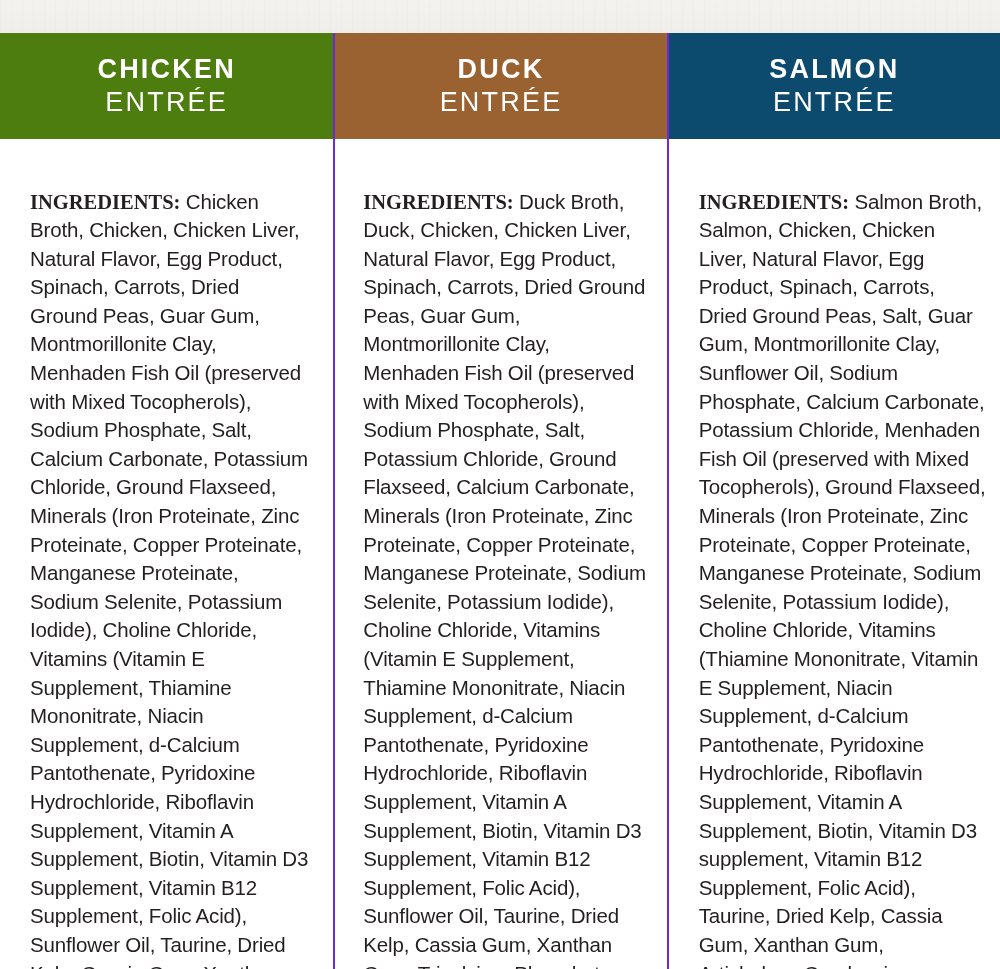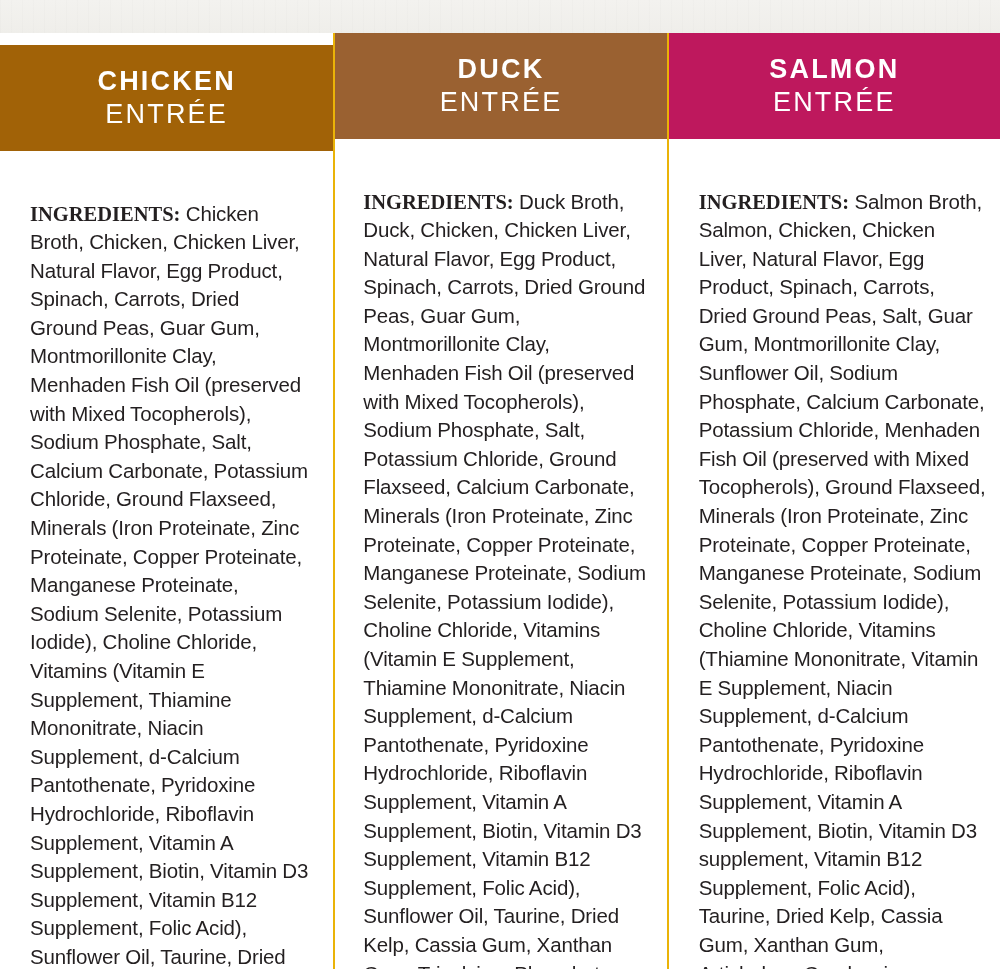--- a/index.html
+++ b/index.html
@@ -49,40 +49,40 @@
     display: flex;
     background: #ffffff;
   }
   .col {
     position: relative;
     width: 333.33px;
     background: #ffffff;
     box-sizing: border-box;
   }
   .col + .col {
-    border-left: 2px solid #eab308;
+    border-left: 2px solid #6d28d9;
   }
   .col-header {
     height: 106px;
     display: flex;
     flex-direction: column;
     align-items: center;
     justify-content: center;
     color: #ffffff;
     text-align: center;
     letter-spacing: 2.2px;
     font-weight: bold;
     font-size: 27px;
     line-height: 33px;
   }
   .col-header .line1 { display: block; }
   .col-header .line2 { display: block; font-weight: normal; }
-  .hdr-chicken { background: #a16207; margin-top: 12px; }
+  .hdr-chicken { background: #4d7c0f; }
   .hdr-duck    { background: #9a6131; }
-  .hdr-salmon  { background: #be185d; }
+  .hdr-salmon  { background: #0c4a6e; }
 
   .col-body {
     padding: 28px 22px 10px 30px;
     box-sizing: border-box;
   }
   .col:nth-child(2) .col-body { padding-left: 28px; padding-right: 18px; }
   .col:nth-child(3) .col-body { padding-left: 30px; padding-right: 14px; }
 
   .ingredients {
     font-family: "Liberation Sans", sans-serif;

